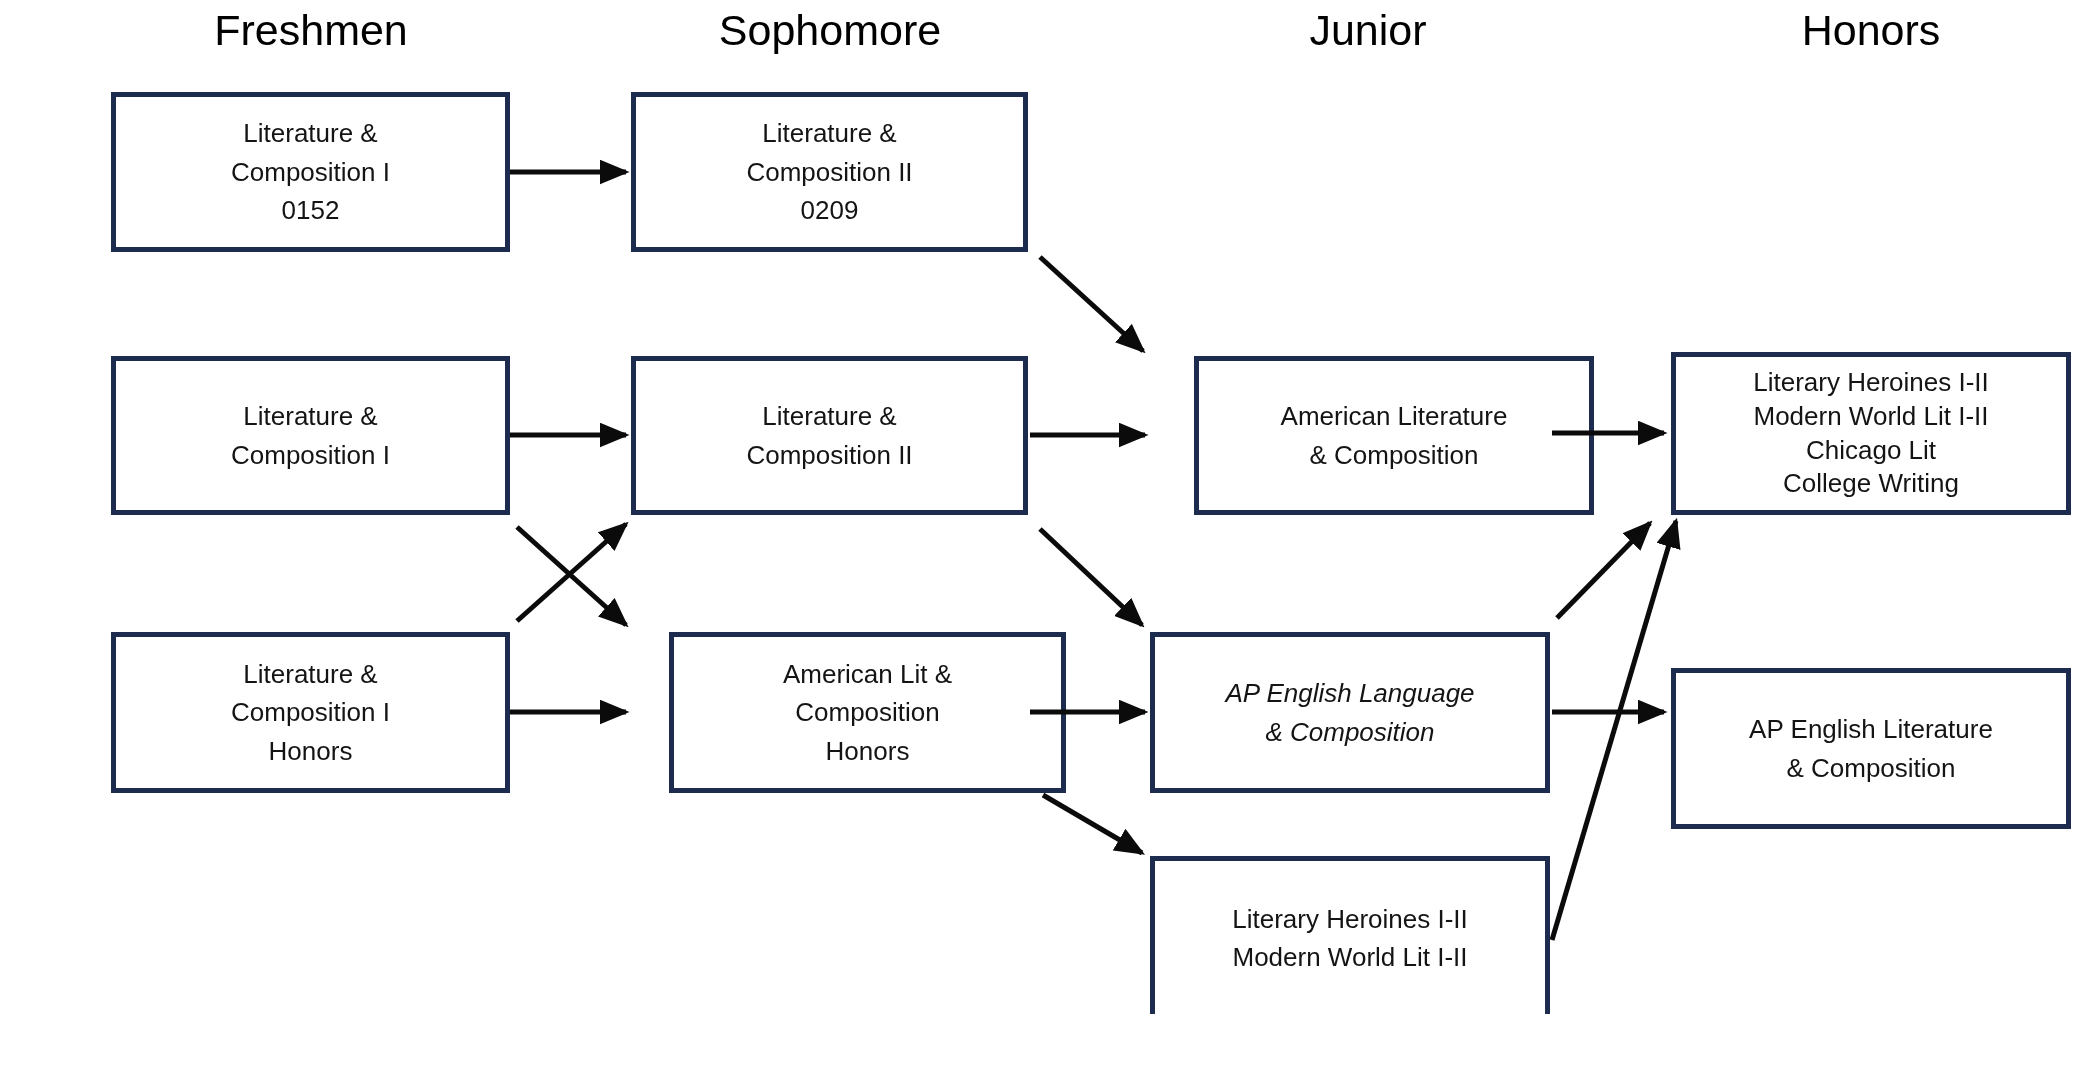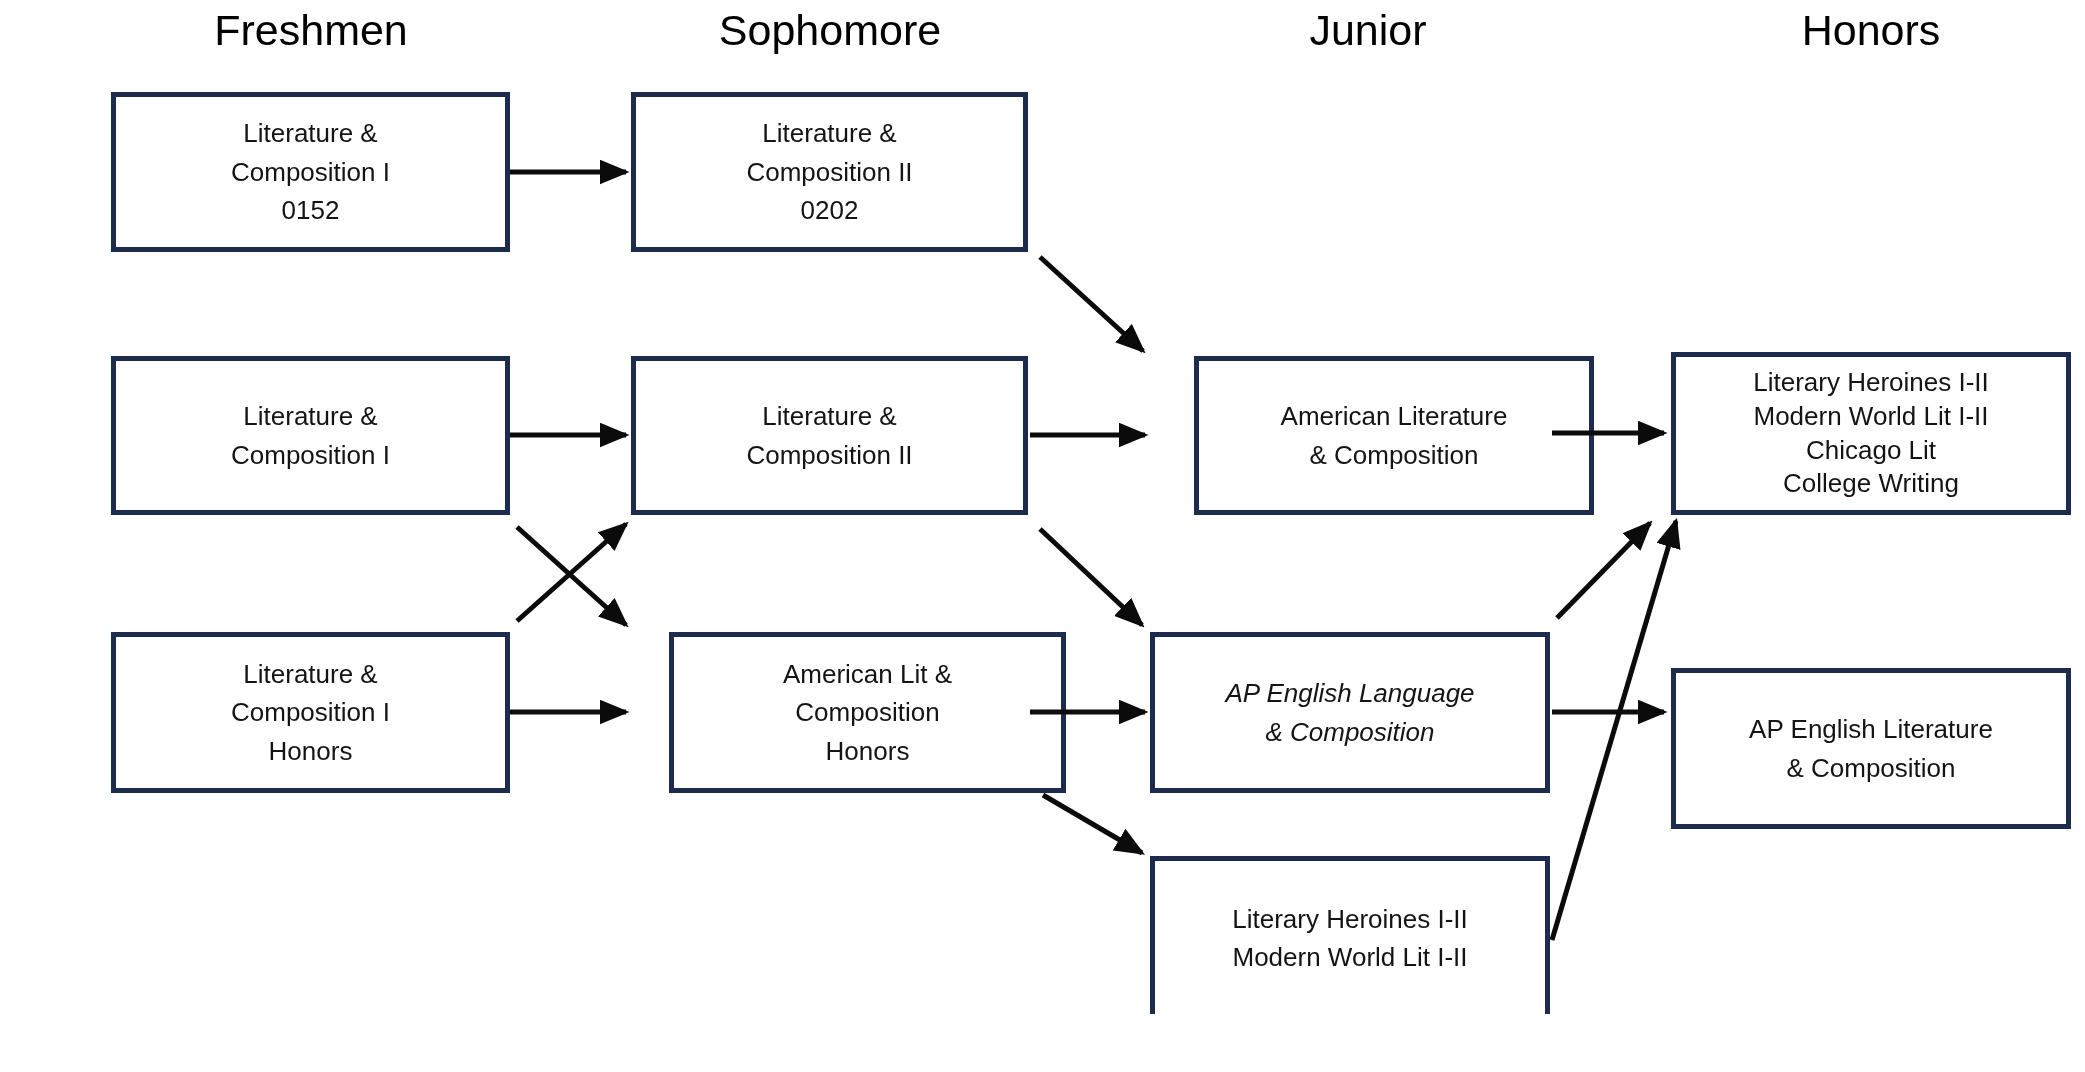--- a/index.html
+++ b/index.html
@@ -43,21 +43,21 @@
         <div class="node-label lines-3">
           <div>Literature &amp;</div>
           <div>Composition I</div>
           <div>0152</div>
         </div>
       </div>
       <div class="node" style="left: 631px; top: 92px; width: 397px; height: 160px;">
         <div class="node-label lines-3">
           <div>Literature &amp;</div>
           <div>Composition II</div>
-          <div>0202</div>
+          <div>0209</div>
         </div>
       </div>
       <div class="node" style="left: 111px; top: 356px; width: 399px; height: 159px;">
         <div class="node-label lines-2">
           <div>Literature &amp;</div>
           <div>Composition I</div>
         </div>
       </div>
       <div class="node" style="left: 631px; top: 356px; width: 397px; height: 159px;">
         <div class="node-label lines-2">

